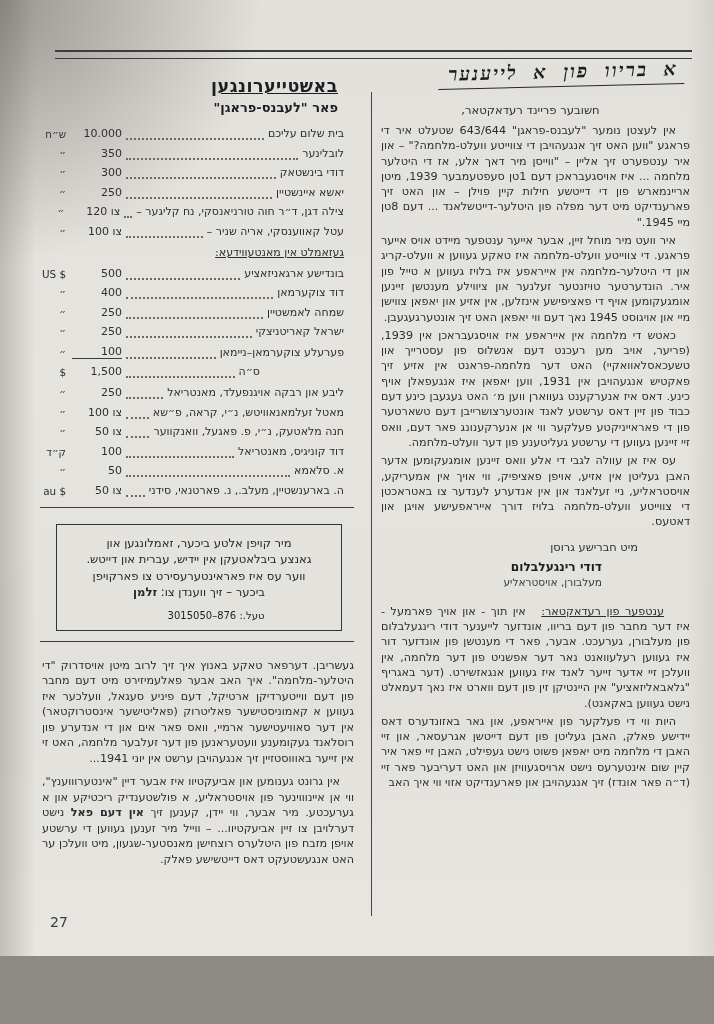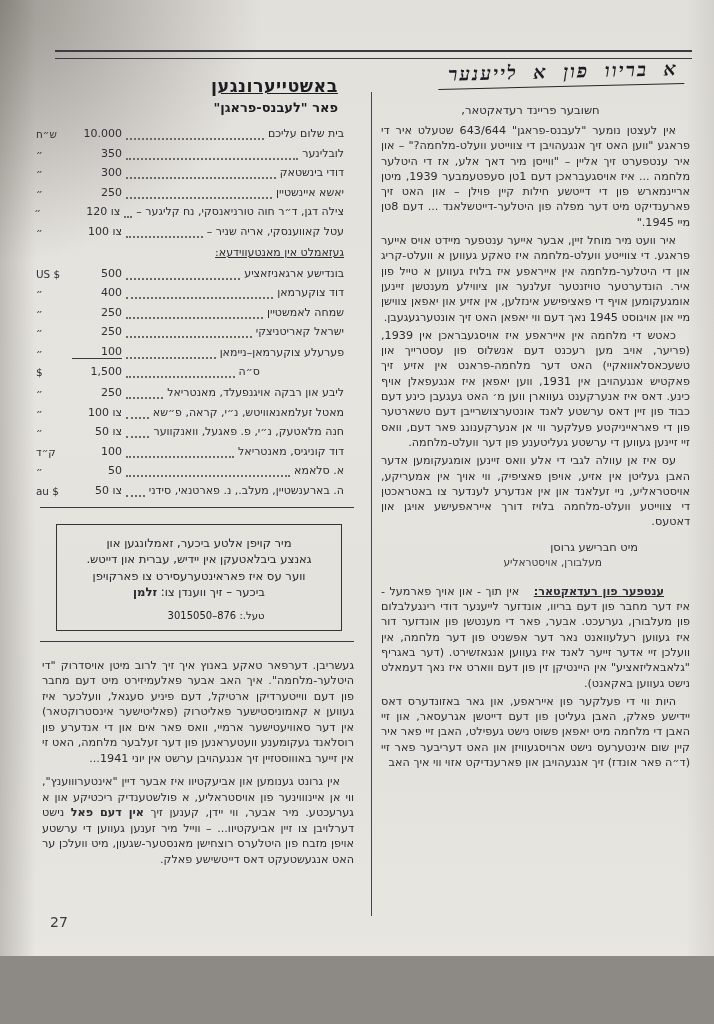--- a/index.html
+++ b/index.html
@@ -24,31 +24,31 @@
   .hand-title{display:inline-block;margin:2px 6px 6px 0;padding:0 6px 3px 10px;
     font-family:"DejaVu Serif",serif;font-style:italic;font-weight:bold;font-size:19px;
     letter-spacing:2px;word-spacing:7px;color:#1d1e24;
     border-bottom:1.6px solid #26262c;transform:rotate(-1.4deg);}
   .salutation{margin:10px 10px 6px 0;font-size:11.6px;text-align:center;}
   p.body{margin:0 0 3px;font-size:11.2px;line-height:15.3px;text-align:justify;text-indent:14px;color:#2c2d33;}
   .closing{margin:10px 52px 2px 0;font-size:11.4px;}
   .signature{margin:6px 88px 0 0;font-weight:bold;font-size:12.2px;color:#1d1e24;}
   .sig-location{margin:2px 88px 0 0;font-size:10.6px;color:#3a3b41;}
   .editor-block{margin-top:16px;}
-  .editor-heading{font-weight:bold;text-decoration:underline;margin-left:10px;}
+  .editor-heading{font-weight:normal;text-decoration:underline;margin-left:10px;}
   
   .contrib-title{margin:4px 18px 4px 0;text-align:right;font-weight:bold;font-size:17.5px;
     text-decoration:underline;color:#1d1e24;letter-spacing:.5px;}
   .contrib-subtitle{margin:2px 18px 12px 0;text-align:right;font-weight:bold;font-size:13px;color:#1d1e24;}
   .contrib-list{padding-right:12px;}
   .d-row{display:flex;direction:rtl;align-items:flex-end;margin-bottom:6.5px;}
   .d-name{font-size:11px;white-space:nowrap;color:#2c2d33;}
   .d-leader{flex:1 1 auto;min-width:8px;margin:0 4px;height:4px;border-bottom:2px dotted #6a6a64;}
   .d-amount{direction:rtl;min-width:50px;text-align:right;font-size:11px;white-space:nowrap;}
-  .d-cur{direction:ltr;min-width:30px;text-align:left;font-size:10.4px;padding-right:0;margin-right:6px;white-space:nowrap;}
+  .d-cur{direction:ltr;min-width:30px;text-align:right;font-size:10.4px;padding-right:0;margin-right:6px;white-space:nowrap;}
   .subhead{margin:8px 12px 8px 0;text-align:right;font-size:11px;text-decoration:underline;color:#2c2d33;}
   #monte-rows .d-row:last-child .d-amount{border-bottom:1.2px solid #3a3a40;}
   .total-row{display:flex;direction:rtl;align-items:flex-end;margin:2px 0 8px;padding-right:96px;}
   .rule{border:none;border-top:1.6px solid #3b3b41;margin:10px 2px 0 4px;}
   
   .ad-box{border:1.6px solid #33333a;margin:16px 14px 0 20px;padding:10px 8px 9px;text-align:center;}
   .ad-line{font-size:11.6px;line-height:16.5px;color:#26272d;}
   .ad-bold{font-weight:bold;}
   .ad-phone{margin-top:9px;font-size:10px;padding-left:34px;color:#1d1e24;}
   .cont-text{margin-top:16px;padding:0 2px 0 6px;}
@@ -215,20 +215,21 @@
         <span class="hand-title">א בריוו פון א לייענער</span>
       </div>
       <div class="salutation">חשובער פריינד רעדאקטאר,</div>
 
       <p class="body">אין לעצטן נומער "לעבנס-פראגן" 643/644 שטעלט איר די פראגע "ווען האט זיך אנגעהויבן די צווייטע וועלט-מלחמה?" – און איר ענטפערט זיך אליין – "ווייסן מיר דאך אלע, אז די היטלער מלחמה ... איז אויסגעבראכן דעם 1טן סעפטעמבער 1939, מיטן אריינמארש פון די דייטשע חילות קיין פוילן – און האט זיך פארענדיקט מיט דער מפלה פון היטלער-דייטשלאנד ... דעם 8טן מיי 1945."</p>
       <p class="body">איר וועט מיר מוחל זיין, אבער אייער ענטפער מיידט אויס אייער פראגע. די צווייטע וועלט-מלחמה איז טאקע געווען א וועלט-קריג און די היטלער-מלחמה אין אייראפע איז בלויז געווען א טייל פון איר. הונדערטער טויזנטער זעלנער און ציווילע מענטשן זיינען אומגעקומען אויף די פאציפישע אינזלען, אין אזיע און יאפאן צווישן מיי און אויגוסט 1945 נאך דעם ווי יאפאן האט זיך אונטערגעגעבן.</p>
       <p class="body">כאטש די מלחמה אין אייראפע איז אויסגעבראכן אין 1939, (פריער, אויב מען רעכנט דעם אנשלוס פון עסטרייך און טשעכאסלאוואקיי) האט דער מלחמה-פראנט אין אזיע זיך פאקטיש אנגעהויבן אין 1931, ווען יאפאן איז אנגעפאלן אויף כינע. דאס איז אנערקענט געווארן ווען מ׳ האט געגעבן כינע דעם כבוד פון זיין דאס ערשטע לאנד אונטערצושרייבן דעם טשארטער פון די פאראייניקטע פעלקער ווי אן אנערקענונג פאר דעם, וואס זיי זיינען געווען די ערשטע געליטענע פון דער וועלט-מלחמה.</p>
       <p class="body">עס איז אן עוולה לגבי די אלע וואס זיינען אומגעקומען אדער האבן געליטן אין אזיע, אויפן פאציפיק, ווי אויך אין אמעריקע, אויסטראליע, ניי זעלאנד און אין אנדערע לענדער צו באטראכטן די צווייטע וועלט-מלחמה בלויז דורך אייראפעישע אויגן און דאטעס.</p>
 
       <div class="closing">מיט חברישע גרוסן</div>
+      <div class="signature">דודי רינגעלבלום</div>
       <div class="sig-location">מעלבורן, אויסטראליע</div>
 
       <div class="editor-block">
         <p class="body" style="text-indent:26px;"><span class="editor-heading">ענטפער פון רעדאקטאר:</span> <span>אין תוך - און אויך פארמעל - איז דער מחבר פון דעם בריוו, אונדזער לייענער דודי רינגעלבלום פון מעלבורן, גערעכט. אבער, פאר די מענטשן פון אונדזער דור איז געווען רעלעוואנט נאר דער אפשניט פון דער מלחמה, אין וועלכן זיי אדער זייער לאנד איז געווען אנגאזשירט. (דער באגריף "גלאבאליזאציע" אין היינטיקן זין פון דעם ווארט איז נאך דעמאלט נישט געווען באקאנט).</span></p>
         <p class="body">היות ווי די פעלקער פון אייראפע, און גאר באזונדערס דאס יידישע פאלק, האבן געליטן פון דעם דייטשן אגרעסאר, און זיי האבן די מלחמה מיט יאפאן פשוט נישט געפילט, האבן זיי פאר איר קיין שום אינטערעס נישט ארויסגעוויזן און האט דעריבער פאר זיי (ד״ה פאר אונדז) זיך אנגעהויבן און פארענדיקט אזוי ווי איך האב</p>
       </div>
     </div>
 
   </div>
 

